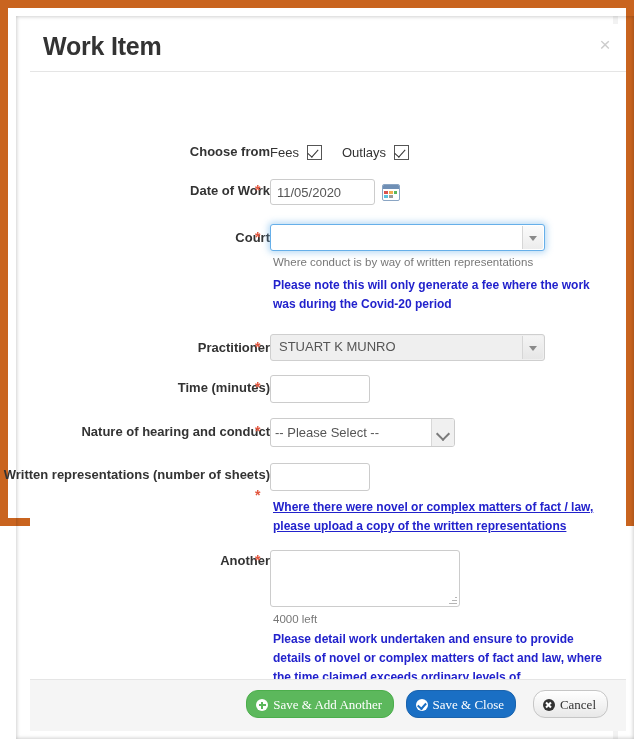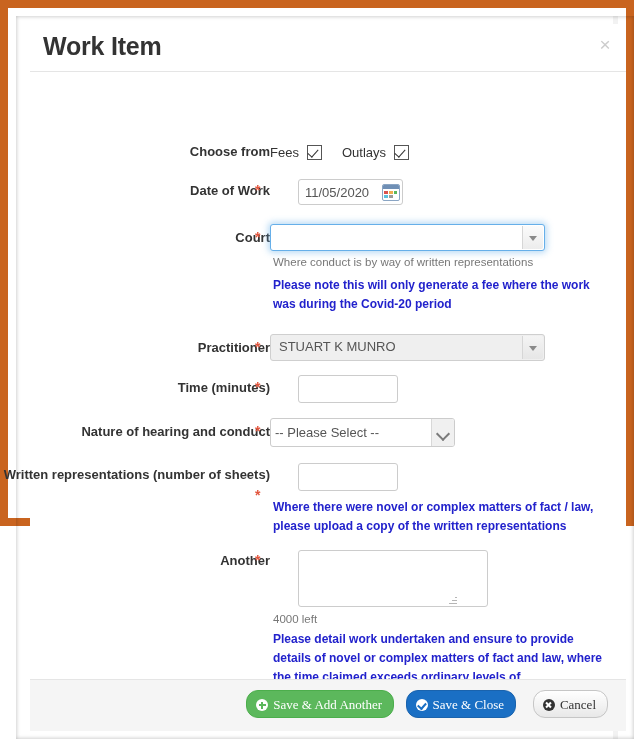--- a/index.html
+++ b/index.html
@@ -133,21 +133,20 @@
     box-sizing: border-box;
     height: 26px;
     border: 1px solid #cccccc;
     border-radius: 3px;
     background: #ffffff;
     font-size: 13px;
     color: #555555;
     padding: 2px 6px;
     font-family: "Liberation Sans", sans-serif;
     outline: none;
-    margin-left: 28px;
   }
 
   
   .combo {
     position: relative;
     box-sizing: border-box;
     width: 275px;
     height: 27px;
     border: 1px solid #cccccc;
     border-radius: 3px;
@@ -477,21 +476,21 @@
             <option>-- Please Select --</option>
           </select>
           <span class="chev"></span>
         </span>
       </div>
 
       <div class="form-row" style="top:391px;">
         <div class="lbl" style="top:3px;">Written representations (number of sheets)</div>
         <div class="req" style="left:225px; top:25px;">*</div>
         <input class="txt ctl" style="top: 0px; width: 100px; height: 28px;" type="text" value="">
-        <div class="bluenote" style="left:243px; top:35px;">Where there were novel or complex matters of fact / law, please upload a copy of the written representations</div>
+        <div class="bluenote" style="left:243px; top:35px;text-decoration:underline;">Where there were novel or complex matters of fact / law, please upload a copy of the written representations</div>
       </div>
 
       <div class="form-row" style="top:464px;">
         <div class="lbl" style="top:16px;">Another</div>
         <div class="req" style="left:225px; top:17px;">*</div>
         <textarea class="txt tarea ctl" style="top: 14px;" placeholder=""></textarea>
         <div class="resizegrip" style="left:419px; top:60px;">
           <i style="left:0px; top:7px; width:8px;"></i>
           <i style="left:3px; top:4px; width:5px;"></i>
           <i style="left:6px; top:1px; width:2px;"></i>

